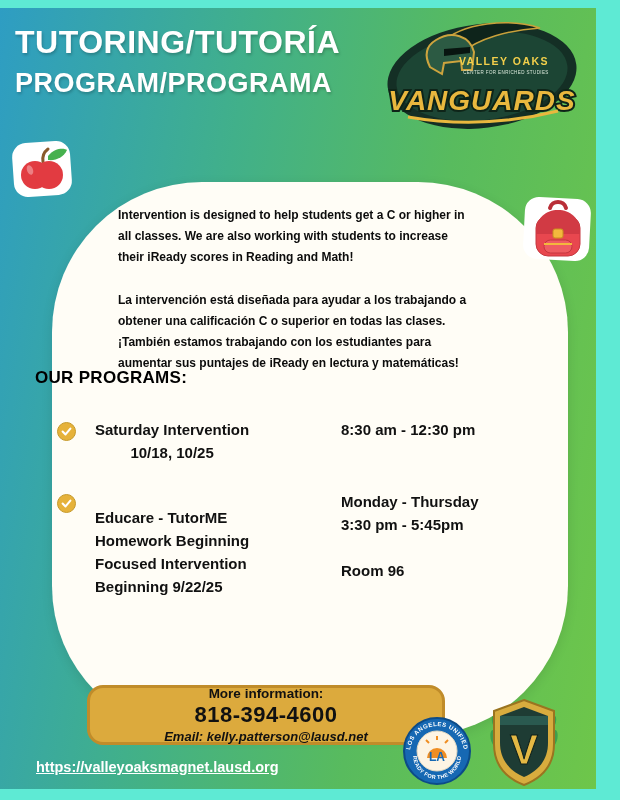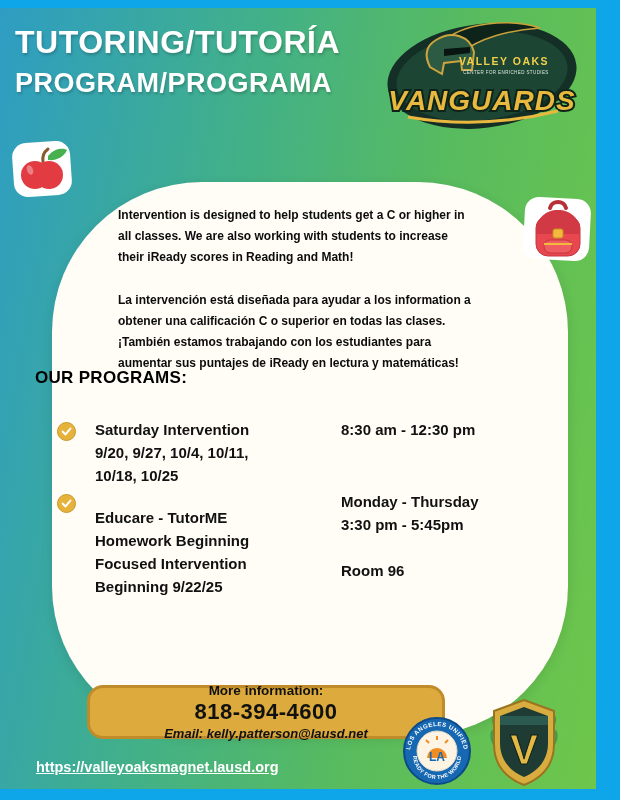--- a/index.html
+++ b/index.html
@@ -1,21 +1,21 @@
 <!DOCTYPE html>
 <html><head>
 <meta charset="utf-8">
 <style>
   html,body{margin:0;padding:0;}
   body{
     width:620px;height:800px;position:relative;overflow:hidden;
     background:#2e2e2e;
     font-family:"Liberation Sans",sans-serif;
   }
-  .stage{position:absolute;inset:0;background:#0ea5e9;}
+  .stage{position:absolute;inset:0;background:#5eead4;}
   .flyer{
     position:absolute;left:0;top:8px;width:596px;height:781px;overflow:hidden;
     background:linear-gradient(100deg,#2e9dc3 0%,#41b08a 35%,#58bb5e 65%,#6ec64a 100%);
   }
   .title{position:absolute;left:15px;color:#ffffff;font-weight:bold;letter-spacing:.5px;
     text-shadow:1px 2px 3px rgba(0,0,0,.22);white-space:nowrap;}
   .t1{top:16px;font-size:32px;}
   .t2{top:60px;font-size:27px;}
 
   .logo{position:absolute;left:382px;top:10px;width:200px;height:118px;}
@@ -37,27 +37,27 @@
 
   .bullet{position:absolute;width:19px;height:19px;border-radius:50%;
     background:#e6b23a;border:1px solid #c69a2b;box-sizing:border-box;
     display:flex;align-items:center;justify-content:center;}
   #b1{left:57px;top:414px;}
   #b2{left:57px;top:486px;}
   .bullet svg{width:13px;height:13px;}
 
   .pcol{position:absolute;color:#111;font-weight:bold;font-size:15px;line-height:23px;}
   .pcol .ln{display:block;height:23px;white-space:nowrap;}
-  #p1l{left:95px;top:410px;}
+  #p1l{left:95px;top:410px;text-align:center;}
   #p1r{left:341px;top:410px;}
   #p2l{left:95px;top:498px;}
   #p2r{left:341px;top:482px;}
 
   .infobox{
-    position:absolute;left:87px;top:677px;width:358px;height:54px;box-sizing:border-box;
+    position:absolute;left:87px;top:677px;width:358px;height:60px;box-sizing:border-box;
     background:#dcaa3d;border:3px solid #c08c2a;border-radius:16px;
     display:flex;flex-direction:column;align-items:center;justify-content:center;
     color:#111;gap:1px;text-align:center;
   }
   .infobox .lbl{font-size:13.5px;font-weight:bold;}
   .infobox .phone{font-size:22px;font-weight:bold;letter-spacing:.5px;}
   .infobox .email{font-size:13px;font-weight:bold;font-style:italic;}
 
   .weblink{position:absolute;left:36px;top:751px;color:#ffffff;font-size:14.5px;font-weight:bold;
     text-decoration:underline;white-space:nowrap;cursor:pointer;}
@@ -113,36 +113,35 @@
       </svg>
     </div>
 
     <div class="para en">
       <span class="ln">Intervention is designed to help students get a C or higher in</span>
       <span class="ln">all classes.  We are also working with students to increase</span>
       <span class="ln">their iReady scores in Reading and Math!</span>
     </div>
 
     <div class="para es">
-      <span class="ln">La intervención está diseñada para ayudar a los information a</span>
+      <span class="ln">La intervención está diseñada para ayudar a los trabajando a</span>
       <span class="ln">obtener una calificación C o superior en todas las clases.</span>
       <span class="ln">¡También estamos trabajando con los estudiantes para</span>
       <span class="ln">aumentar sus puntajes de iReady en lectura y matemáticas!</span>
     </div>
 
     <div class="heading">OUR PROGRAMS:</div>
 
     <div class="bullet" id="b1">
       <svg viewBox="0 0 20 20">
           <path d="M4,10 L8.5,14.5 L16,5.5" stroke="#ffffff" stroke-width="3.2" fill="none" stroke-linecap="round" stroke-linejoin="round"></path>
         </svg>
     </div>
     <div class="pcol" id="p1l">
       <span class="ln">Saturday Intervention</span>
-      <span class="ln">9/20, 9/27, 10/4, 10/11,</span>
       <span class="ln">10/18, 10/25</span>
     </div>
     <div class="pcol" id="p1r">
       <span class="ln">8:30 am - 12:30 pm</span>
     </div>
 
     <div class="bullet" id="b2">
       <svg viewBox="0 0 20 20">
           <path d="M4,10 L8.5,14.5 L16,5.5" stroke="#ffffff" stroke-width="3.2" fill="none" stroke-linecap="round" stroke-linejoin="round"></path>
         </svg>

